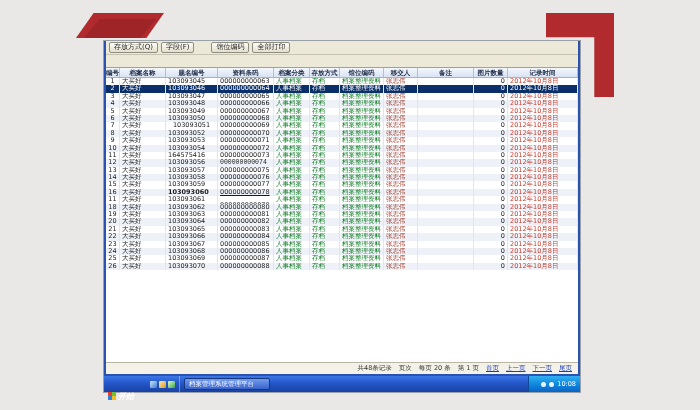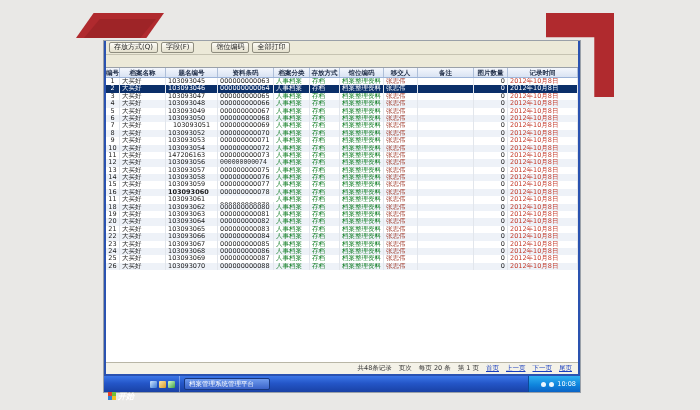--- a/index.html
+++ b/index.html
@@ -257,21 +257,21 @@
             <div class="cell c-green" style="width: 30px;">存档</div>
             <div class="cell c-green" style="width: 44px;">档案整理资料</div>
             <div class="cell c-red2" style="width: 34px;">张志伟</div>
             <div class="cell " style="width: 56px;"></div>
             <div class="cell c-right" style="width: 34px;">0</div>
             <div class="cell c-red" style="width: 70px;">2012年10月8日</div>
           </div>
           <div class="grow even">
             <div class="cell c-center" style="width: 14px;">11</div>
             <div class="cell " style="width: 46px;">大买好</div>
-            <div class="cell " style="width: 52px;">147206163</div>
+            <div class="cell " style="width: 52px;">164575416</div>
             <div class="cell " style="width: 56px;">000000000073</div>
             <div class="cell c-green" style="width: 36px;">人事档案</div>
             <div class="cell c-green" style="width: 30px;">存档</div>
             <div class="cell c-green" style="width: 44px;">档案整理资料</div>
             <div class="cell c-red2" style="width: 34px;">张志伟</div>
             <div class="cell " style="width: 56px;"></div>
             <div class="cell c-right" style="width: 34px;">0</div>
             <div class="cell c-red" style="width: 70px;">2012年10月8日</div>
           </div>
           <div class="grow odd">
@@ -323,21 +323,21 @@
             <div class="cell c-green" style="width: 44px;">档案整理资料</div>
             <div class="cell c-red2" style="width: 34px;">张志伟</div>
             <div class="cell " style="width: 56px;"></div>
             <div class="cell c-right" style="width: 34px;">0</div>
             <div class="cell c-red" style="width: 70px;">2012年10月8日</div>
           </div>
           <div class="grow odd">
             <div class="cell c-center" style="width: 14px;">16</div>
             <div class="cell " style="width: 46px;">大买好</div>
             <div class="cell " style="width: 52px; font-weight: bold;">103093060</div>
-            <div class="cell " style="width: 56px;">000000000078</div>
+            <div class="cell " style="width: 56px; text-decoration: underline;">000000000078</div>
             <div class="cell c-green" style="width: 36px;">人事档案</div>
             <div class="cell c-green" style="width: 30px;">存档</div>
             <div class="cell c-green" style="width: 44px;">档案整理资料</div>
             <div class="cell c-red2" style="width: 34px;">张志伟</div>
             <div class="cell " style="width: 56px;"></div>
             <div class="cell c-right" style="width: 34px;">0</div>
             <div class="cell c-red" style="width: 70px;">2012年10月8日</div>
           </div>
           <div class="grow even">
             <div class="cell c-center" style="width: 14px;">11</div>

